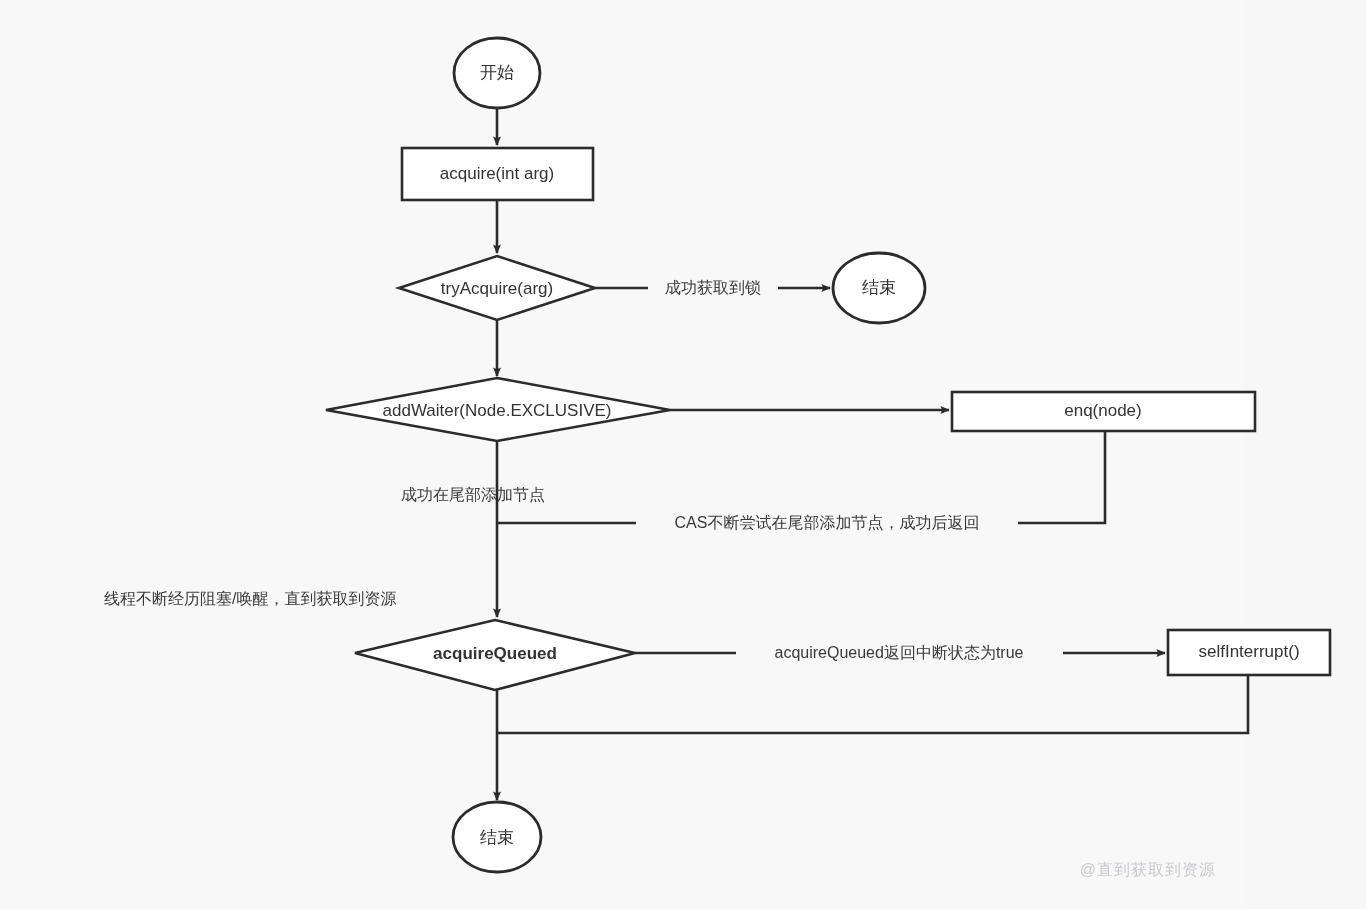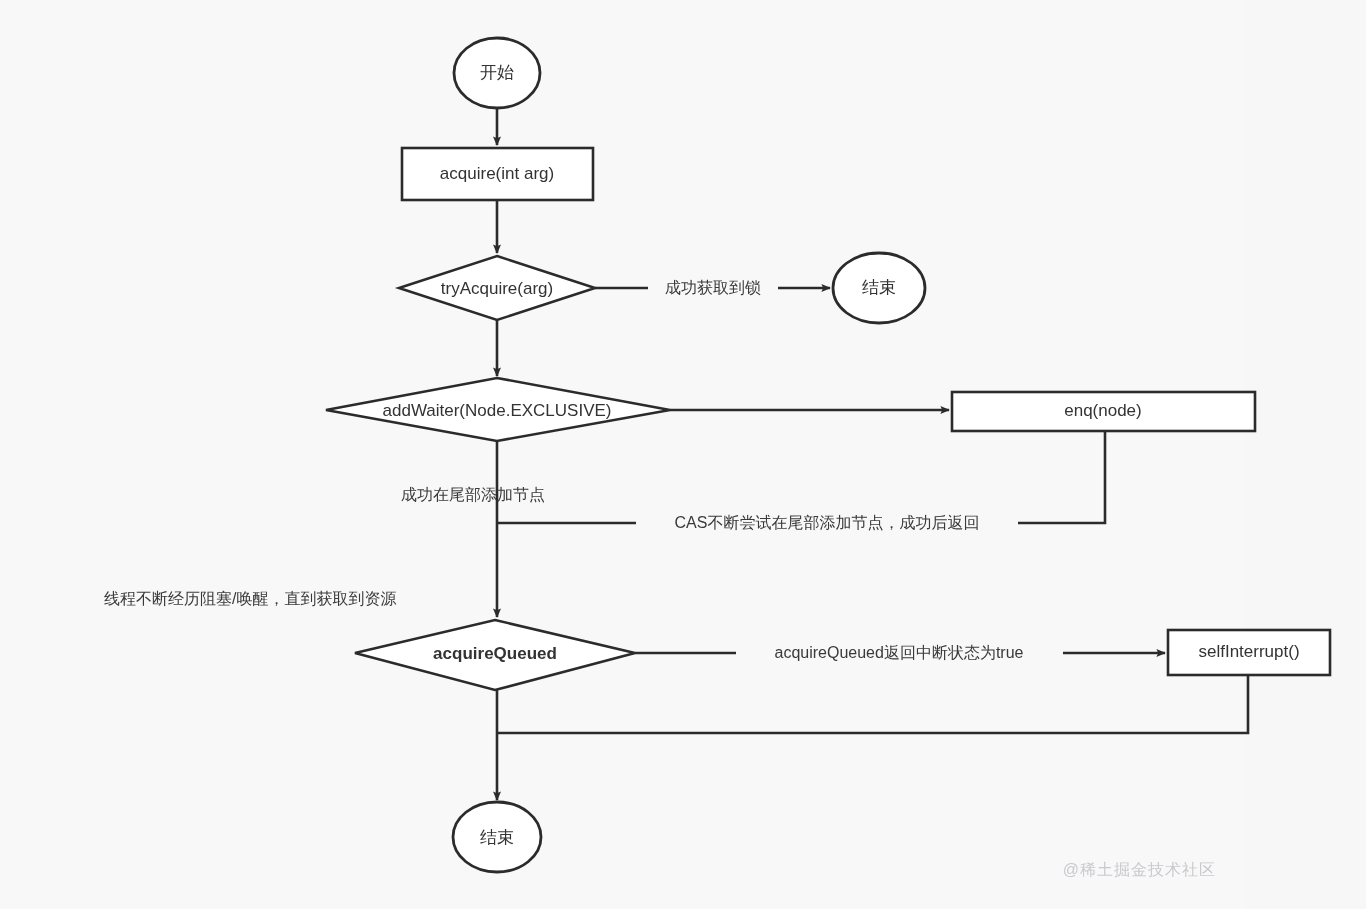--- a/index.html
+++ b/index.html
@@ -146,15 +146,15 @@
     <rect class="label-bg" x="636" y="511" width="382" height="24"></rect>
     <text class="edge-label" x="827" y="524">CAS不断尝试在尾部添加节点，成功后返回</text>
 
     <text class="edge-label left-anchor" x="104" y="600">线程不断经历阻塞/唤醒，直到获取到资源</text>
 
     <rect class="label-bg" x="736" y="642" width="327" height="24"></rect>
     <text class="edge-label" x="899" y="654">acquireQueued返回中断状态为true</text>
 
   </svg>
 
-  <div class="watermark">@稀土掘金技术社区</div>
+  <div class="watermark">@直到获取到资源</div>
 
 </div>
 
 </body></html>

